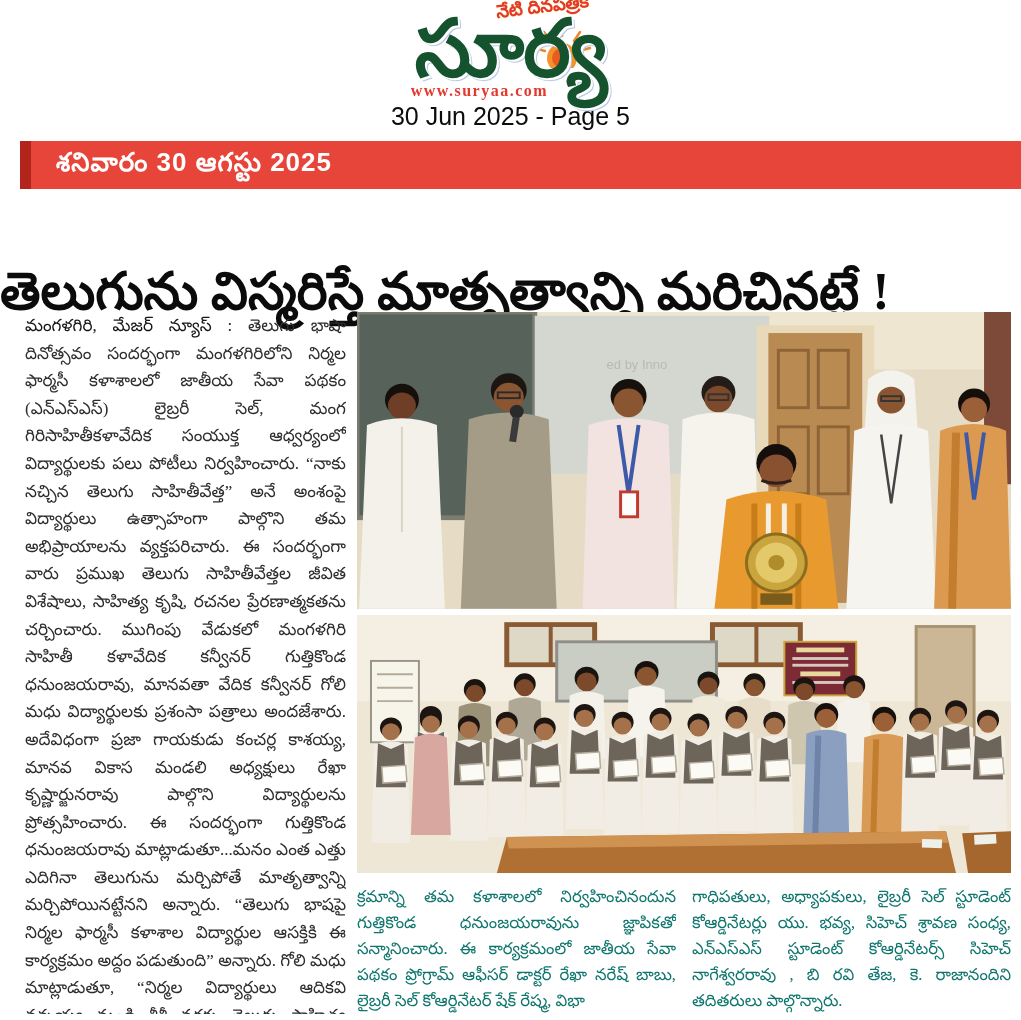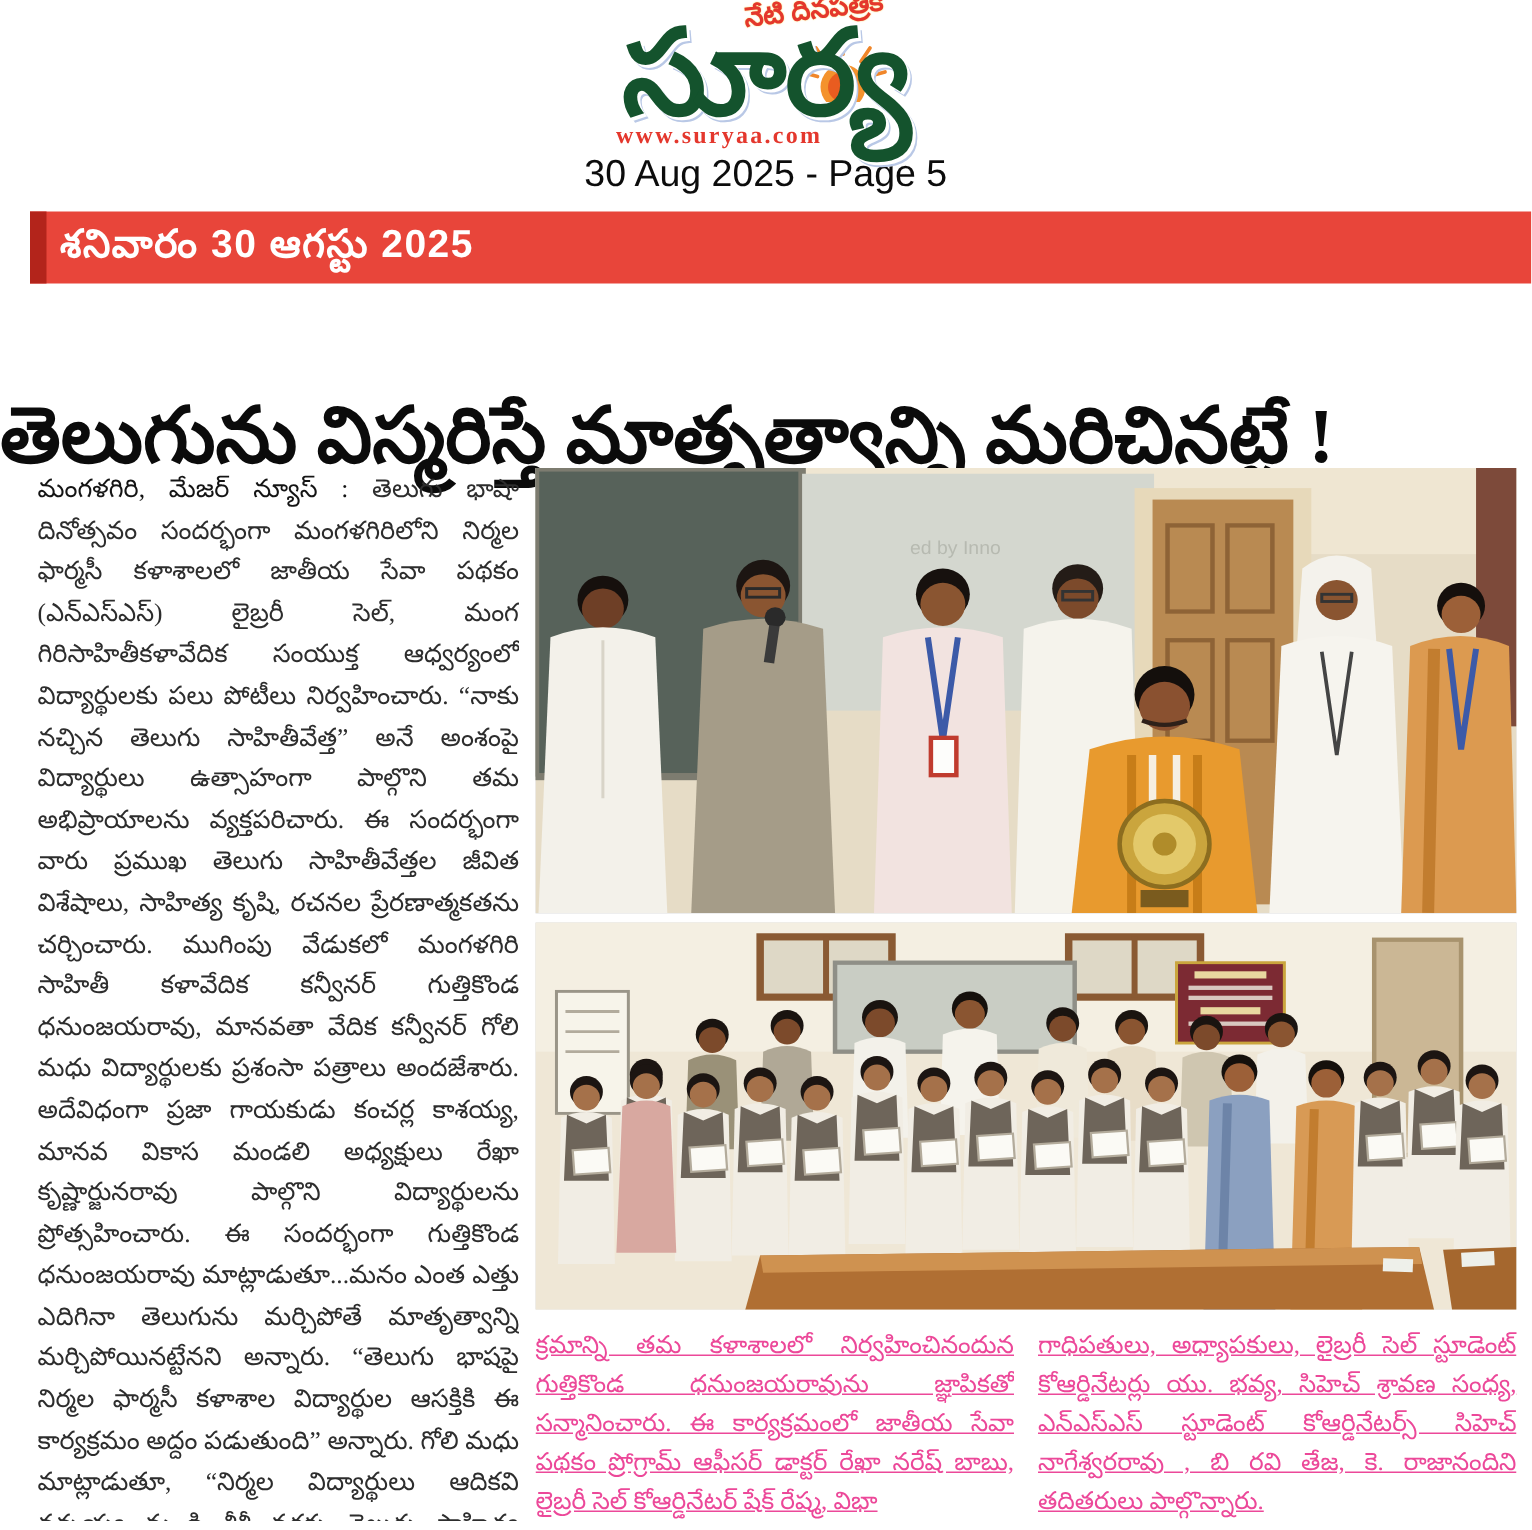--- a/index.html
+++ b/index.html
@@ -34,21 +34,21 @@
     font-family:"Liberation Sans", sans-serif; font-size:25px; color:#0c0c0c;
   }
 
   
   .banner {
     position:absolute; top:141px; left:20px; right:0; height:48px;
     background:#e8453a; display:flex; align-items:center;
     font-family:"Liberation Sans", sans-serif; font-weight:bold; color:#ffffff;
   }
   .banner-accent { position:absolute; left:0; top:0; width:11px; height:48px; background:#b3241b; }
-  .banner-left  { margin-left:20px; font-size:26px; letter-spacing:1px; }
+  .banner-left  { margin-left:36px; font-size:26px; letter-spacing:1px; }
   .banner-right { position:absolute; left:658px; font-size:26px; }
 
   
   .headline {
     position:absolute; top:214px; left:0; width:100%; 
     font-family:Liberation Serif, serif; font-weight:bold;
     font-size:52px; line-height:86px; color:#0b0b0b;
   }
 
   
@@ -59,21 +59,21 @@
   }
   .col-left p { margin:0; }
   .lead { font-weight:normal; color:#141414; }
 
   .right-wrap { flex:1; display:flex; flex-direction:column; min-width:0;align-items:flex-end; }
   .photo { display:block; width:100%; background:#ddd; }
   .photo-1 { height:310px; }
   .photo-2 { height:270px; margin-top:6px; }
   .bottom-cols {
     display:flex; gap:16px; margin-top:11px;
-    font-size:16.5px; line-height:26px; text-align:justify; color:#ec4899;text-decoration:underline;
+    font-size:16.5px; line-height:26px; text-align:justify; color:#0f766e;
   }
   .bcol { flex:1; min-width:0; overflow:hidden; }
   .bcol p { margin:0; }
 </style>
 </head>
 <body>
 
 <div class="page">
 
   <div class="masthead">
@@ -88,21 +88,21 @@
             <line x1="4" y1="24" x2="15" y2="27"></line>
             <line x1="60" y1="24" x2="49" y2="27"></line>
           </g>
           <circle cx="32" cy="34" r="15" fill="#f4922c"></circle>
           <circle cx="32" cy="34" r="10" fill="#e95c20"></circle>
         </svg>
       </span>
       <div class="logo-text">సూర్య</div>
       <a class="logo-site" href="#">www.suryaa.com</a>
     </div>
-    <div class="dateline">30 Aug 2025 - Page 5</div>
+    <div class="dateline">30 Jun 2025 - Page 5</div>
   </div>
 
   <div class="banner">
     <div class="banner-accent"></div>
     <div class="banner-left">శనివారం 30 ఆగస్టు 2025</div>
   </div>
 
   <h1 class="headline">తెలుగును విస్మరిస్తే మాతృత్వాన్ని మరిచినట్టే !</h1>
 
   <div class="content">

